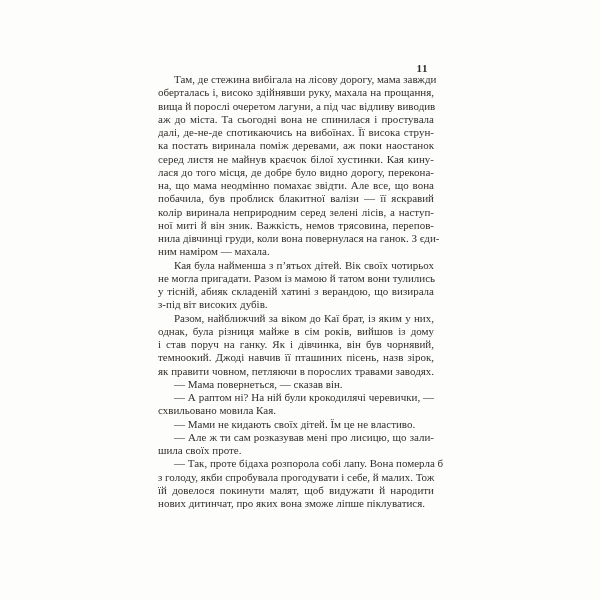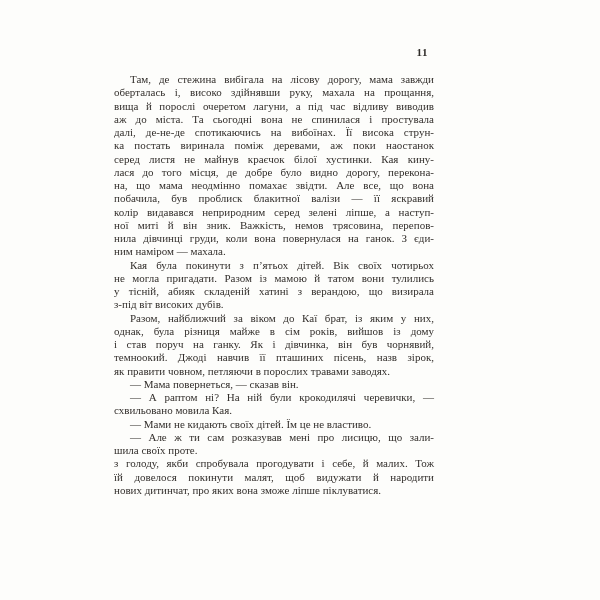--- a/index.html
+++ b/index.html
@@ -14,21 +14,21 @@
     font-family: "Liberation Serif", serif;
   }
   .book-page {
     position: relative;
     width: 600px;
     height: 600px;
     background: #fdfdfb;
   }
   .page-number {
     position: absolute;
-    top: 46px;
+    top: 62px;
     left: 114px;
     width: 314px;
     text-align: right;
     font-size: 11px;
     font-weight: 700;
     color: #2f2c29;
     letter-spacing: 0.5px;
   }
   .text-block {
     position: absolute;
@@ -36,20 +36,21 @@
     left: 114px;
     width: 320px;
     font-size: 11px;
     line-height: 13.25px;
     color: #332f2c;
   }
   .text-block .line {
     text-align: justify;
     text-align-last: justify;
     white-space: nowrap;
+    margin-left: 44px;
   }
   .text-block .line.first {
     text-indent: 16px;
   }
   .text-block .line.last {
     text-align-last: left;
   }
 </style>
 </head>
 <body>
@@ -60,36 +61,37 @@
       <div class="line first">Там, де стежина вибігала на лісову дорогу, мама завжди</div>
       <div class="line">оберталась і, високо здійнявши руку, махала на прощання,</div>
       <div class="line">вища й порослі очеретом лагуни, а під час відливу виводив</div>
       <div class="line">аж до міста. Та сьогодні вона не спинилася і простувала</div>
       <div class="line">далі, де-не-де спотикаючись на вибоїнах. Її висока струн-</div>
       <div class="line">ка постать виринала поміж деревами, аж поки наостанок</div>
       <div class="line">серед листя не майнув краєчок білої хустинки. Кая кину-</div>
       <div class="line">лася до того місця, де добре було видно дорогу, перекона-</div>
       <div class="line">на, що мама неодмінно помахає звідти. Але все, що вона</div>
       <div class="line">побачила, був проблиск блакитної валізи — її яскравий</div>
-      <div class="line">колір видавався неприродним серед зелені ліпше, а наступ-</div>
+      <div class="line">колір виринала неприродним серед зелені лісів, а наступ-</div>
       <div class="line">ної миті й він зник. Важкість, немов трясовина, перепов-</div>
       <div class="line">нила дівчинці груди, коли вона повернулася на ганок. З єди-</div>
       <div class="line last">ним наміром — махала.</div>
-      <div class="line first">Кая була покинути з п’ятьох дітей. Вік своїх чотирьох</div>
+      <div class="line first">Кая була найменша з п’ятьох дітей. Вік своїх чотирьох</div>
       <div class="line">не могла пригадати. Разом із мамою й татом вони тулились</div>
       <div class="line">у тісній, абияк складеній хатині з верандою, що визирала</div>
       <div class="line last">з-під віт високих дубів.</div>
       <div class="line first">Разом, найближчий за віком до Каї брат, із яким у них,</div>
       <div class="line">однак, була різниця майже в сім років, вийшов із дому</div>
       <div class="line">і став поруч на ганку. Як і дівчинка, він був чорнявий,</div>
       <div class="line">темноокий. Джоді навчив її пташиних пісень, назв зірок,</div>
       <div class="line last">як правити човном, петляючи в порослих травами заводях.</div>
       <div class="line first last">— Мама повернеться, — сказав він.</div>
       <div class="line first">— А раптом ні? На ній були крокодилячі черевички, —</div>
       <div class="line last">схвильовано мовила Кая.</div>
       <div class="line first last">— Мами не кидають своїх дітей. Їм це не властиво.</div>
       <div class="line first">— Але ж ти сам розказував мені про лисицю, що зали-</div>
       <div class="line last">шила своїх проте.</div>
+      <div class="line first">— Так, проте бідаха розпорола собі лапу. Вона померла б</div>
       <div class="line">з голоду, якби спробувала прогодувати і себе, й малих. Тож</div>
       <div class="line">їй довелося покинути малят, щоб видужати й народити</div>
       <div class="line last">нових дитинчат, про яких вона зможе ліпше піклуватися.</div>
     </div>
 </div>
 
 </body></html>

